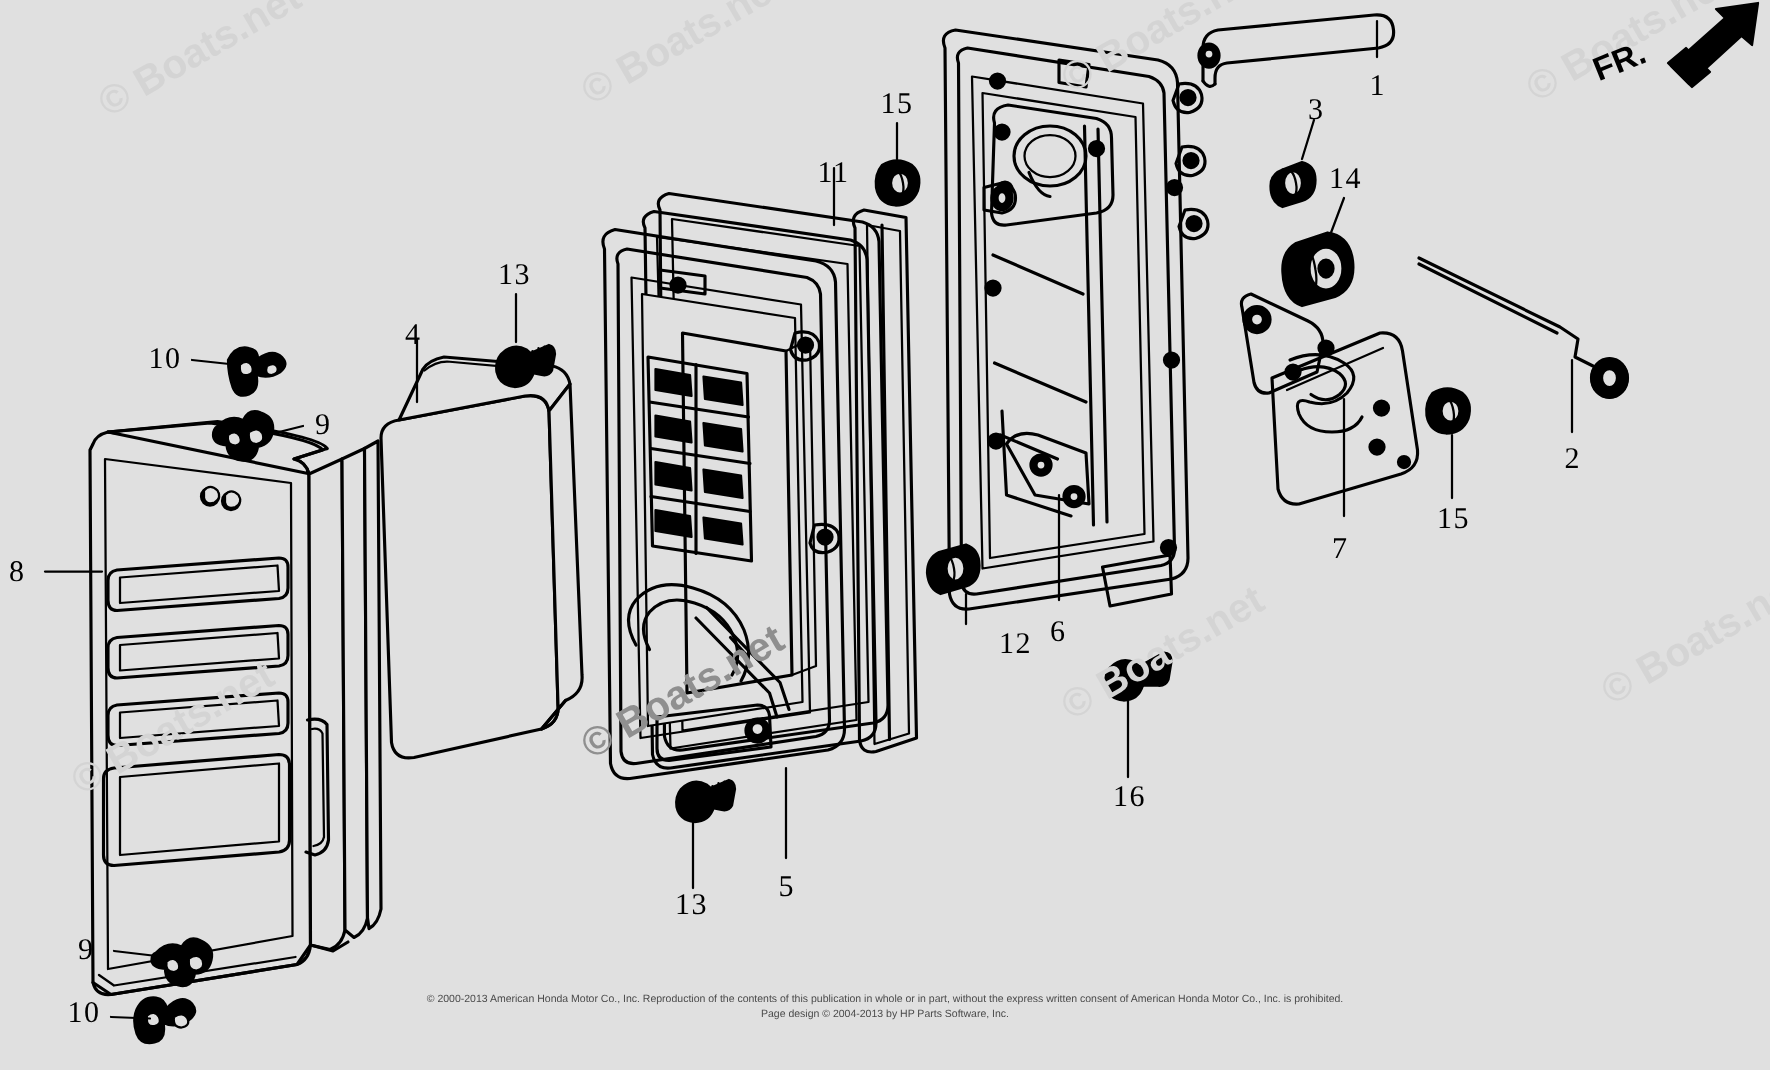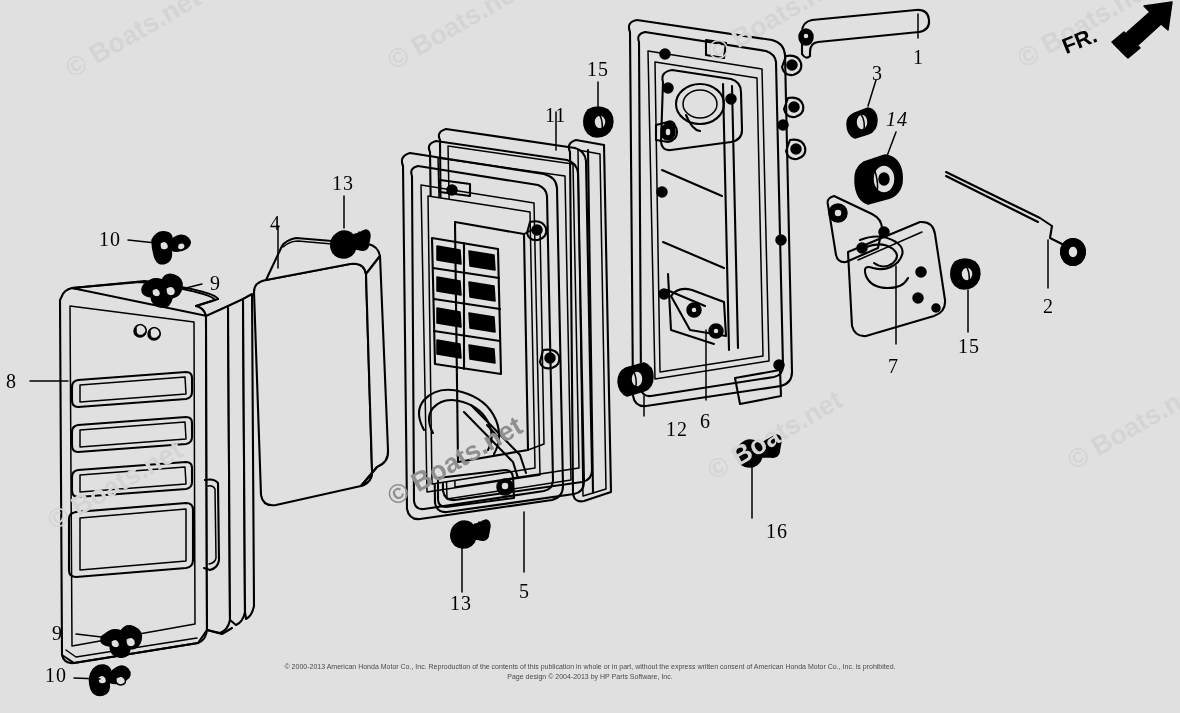--- a/index.html
+++ b/index.html
@@ -388,21 +388,21 @@
 <div class="callout" style="left:888px;top:355px;">7</div>
 <div class="callout" style="left:6px;top:370px;">8</div>
 <div class="callout" style="left:210px;top:272px;">9</div>
 <div class="callout" style="left:52px;top:622px;">9</div>
 <div class="callout" style="left:99px;top:228px;">10</div>
 <div class="callout" style="left:45px;top:664px;">10</div>
 <div class="callout" style="left:545px;top:104px;">11</div>
 <div class="callout" style="left:666px;top:418px;">12</div>
 <div class="callout" style="left:332px;top:172px;">13</div>
 <div class="callout" style="left:450px;top:592px;">13</div>
-<div class="callout" style="left:886px;top:108px;font-style:italic;">14</div>
+<div class="callout" style="left:886px;top:108px;">14</div>
 <div class="callout" style="left:587px;top:58px;">15</div>
 <div class="callout" style="left:958px;top:335px;">15</div>
-<div class="callout" style="left:742px;top:520px;margin-left:24px;">16</div>
+<div class="callout" style="left:742px;top:520px;">16</div>
 
 <div class="frlabel">FR.</div>
 
 <div class="copy" id="copy1">© 2000-2013 American Honda Motor Co., Inc. Reproduction of the contents of this publication in whole or in part, without the express written consent of American Honda Motor Co., Inc. is prohibited.</div>
 <div class="copy" id="copy2">Page design © 2004-2013 by HP Parts Software, Inc.</div>
 
 </body></html>

